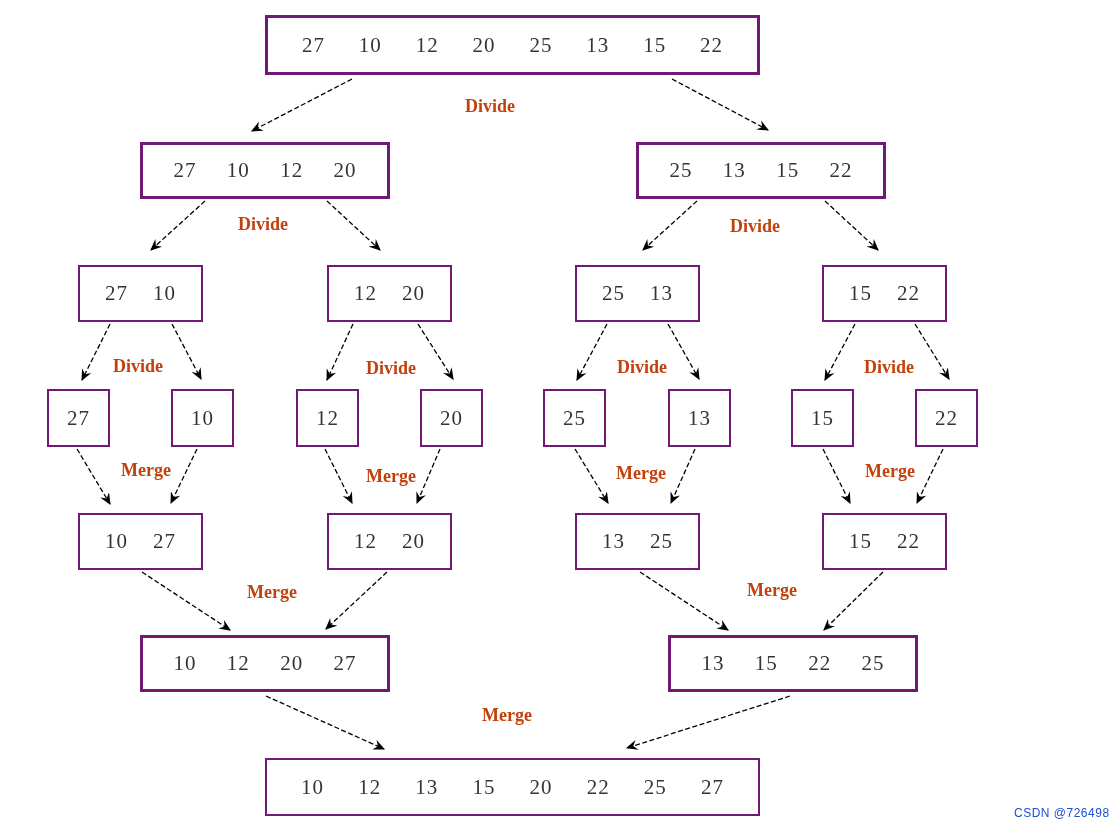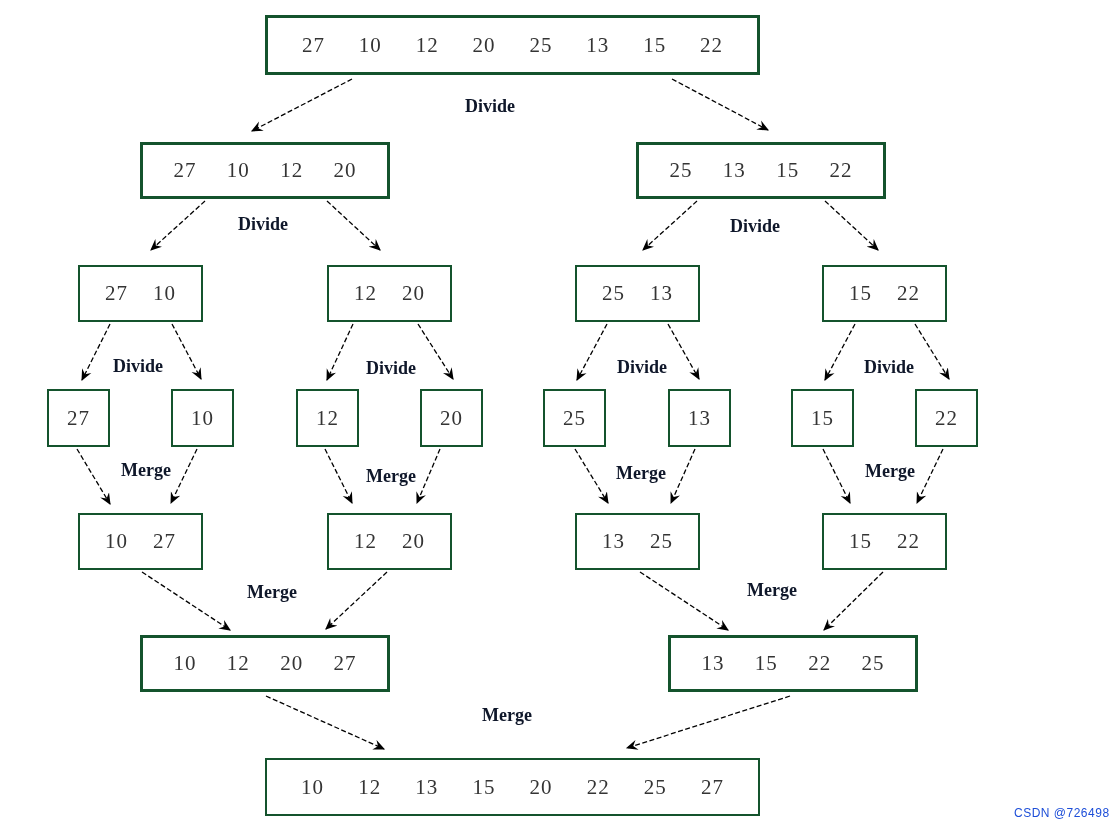--- a/index.html
+++ b/index.html
@@ -6,36 +6,36 @@
   #canvas{
     position:relative;
     width:1119px;height:828px;
     background:#ffffff;
     font-family:"Liberation Serif", serif;
     overflow:hidden;
   }
   .box{
     position:absolute;
     box-sizing:border-box;
-    border:2px solid #14532d;
+    border:2px solid #701a75;
     background:#fff;
     display:flex;
     align-items:center;
     justify-content:space-evenly;
     font-size:21px;
     color:#343434;
     letter-spacing:1px;
   }
   .box.thick{border-width:3px;}
   .lbl{
     position:absolute;
     transform:translate(-50%,-50%);
     font-weight:bold;
     font-size:18px;
-    color:#0f172a;
+    color:#c2410c;
     white-space:nowrap;
   }
   #arrows{
     position:absolute;left:0;top:0;
     pointer-events:none;
   }
   #arrows line{
     stroke:#000;
     stroke-width:1.3;
     stroke-dasharray:5 2.5;

